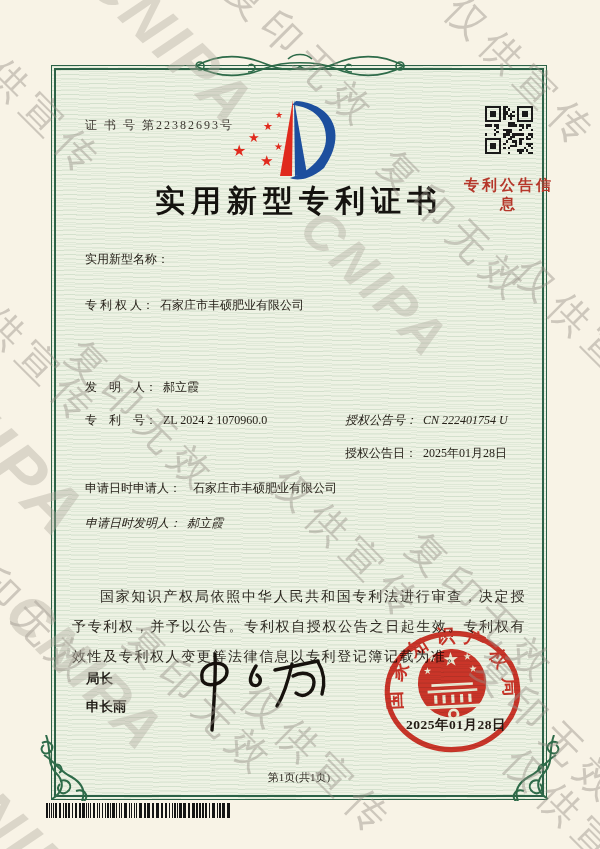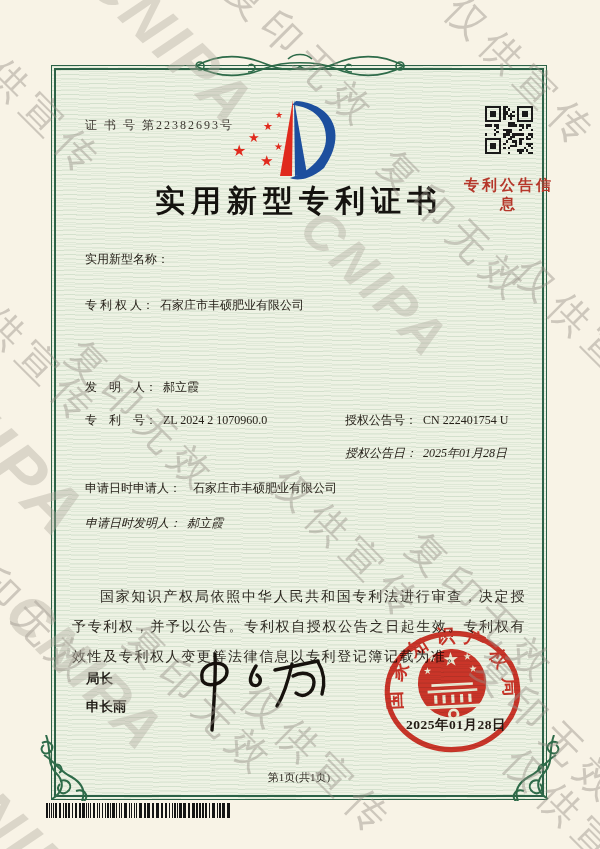--- a/index.html
+++ b/index.html
@@ -219,26 +219,26 @@
 
     <div class="field-row" style="left:33px;top:313px;width:440px;">
       <span class="lbl">发　明　人：</span>
       <span class="val">郝立霞</span>
     </div>
 
     <div class="field-row half-left" style="top:346px;align-items:center;">
       <span class="lbl">专　利　号：</span>
       <span class="val">ZL 2024 2 1070960.0</span>
     </div>
-    <div class="field-row half-right" style="top:346px;">
+    <div class="field-row half-right" style="top:346px;font-style:italic;">
       <span class="lbl">授权公告号：</span>
       <span class="val">CN 222401754 U</span>
     </div>
 
-    <div class="field-row half-right" style="top:379px;font-style:italic;">
+    <div class="field-row half-right" style="top:379px;">
       <span class="lbl">授权公告日：</span>
       <span class="val">2025年01月28日</span>
     </div>
 
     <div class="field-row" style="left:33px;top:414px;width:440px;gap:6px;">
       <span class="lbl">申请日时申请人：</span>
       <span class="val">石家庄市丰硕肥业有限公司</span>
     </div>
 
     <div class="field-row" style="left:33px;top:449px;width:440px;font-style:italic;">

